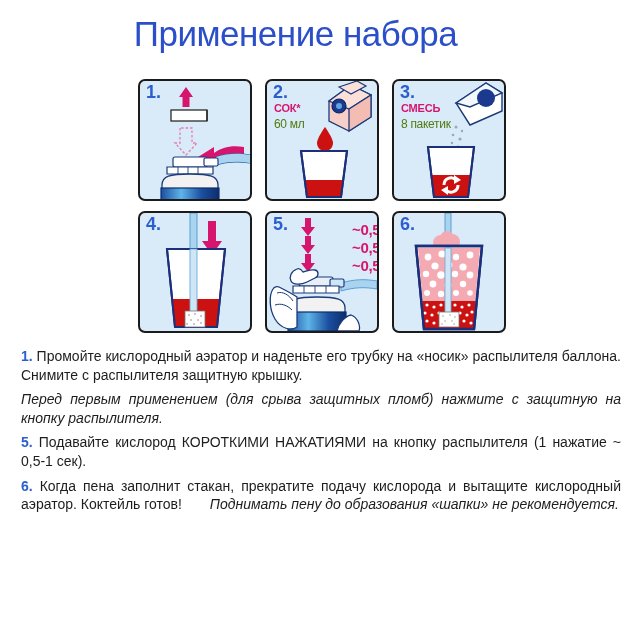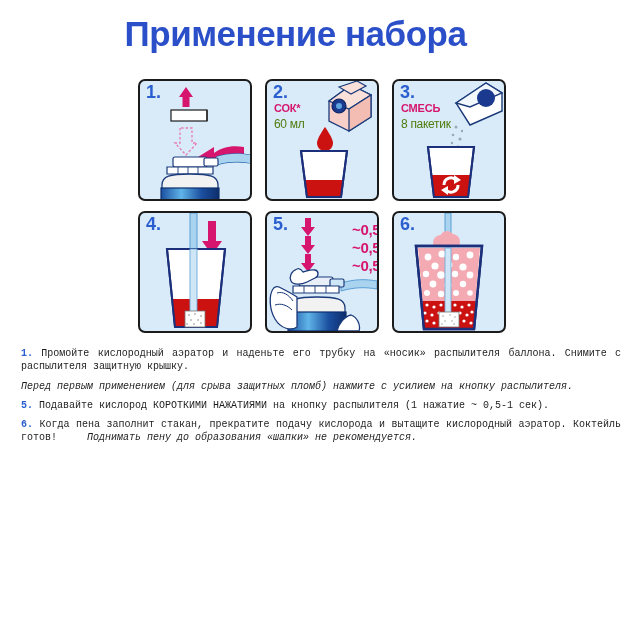--- a/index.html
+++ b/index.html
@@ -8,21 +8,21 @@
     background:#ffffff;
     font-family:"Liberation Sans","DejaVu Sans",sans-serif;
     overflow:hidden;
     position:relative;
   }
   
   .title{
     position:absolute;top:14px;left:0;width:591px;
     text-align:center;
     font-size:35px;
-    font-weight:700;
+    font-weight:400;
     letter-spacing:-0.5px;
     color:#2b4fc8;
     white-space:nowrap;
   }
   
   .grid{
     position:absolute;
     left:138px;top:79px;
     width:370px;height:254px;
   }
@@ -66,23 +66,22 @@
   .s2{left:47px;top:26px;}
   .s3{left:47px;top:44px;}
   svg{display:block;}
   .pic{position:absolute;left:0;top:0;width:110px;height:118px;}
 
   
   .instr{
     position:absolute;
     left:21px;top:347px;width:600px;
     color:#1d1d1d;
-    font-size:10px;
+    font-size:14px;
     line-height:1.33;
-    font-family:Liberation Mono, monospace;
   }
   .para{margin:0 0 6px 0;text-align:justify;}
   .para:last-child{margin-bottom:0;}
   .num{color:#2b5fd0;font-weight:bold;}
   .ital{font-style:italic;margin-left:24px;}
   .indent-note{margin:0 0 6px 0;font-style:italic;text-align:justify;}
 </style>
 </head>
 <body>
 
@@ -332,21 +331,21 @@
     <div class="pnum">6.</div>
   </div>
 </div>
 
 <div class="instr">
 
   <p class="para">
     <span class="num">1.</span>
     <span>Промойте кислородный аэратор и наденьте его трубку на «носик» распылителя баллона. Снимите с распылителя защитную крышку.</span>
   </p>
-  <p class="indent-note">Перед первым применением (для срыва защитных пломб) нажмите с усилием на кнопку распылителя.</p>
+  <p class="indent-note">Перед первым применением (для срыва защитных пломб) нажмите с защитную на кнопку распылителя.</p>
 
 
 
 
   <p class="para">
     <span class="num">5.</span>
     <span>Подавайте кислород КОРОТКИМИ НАЖАТИЯМИ на кнопку распылителя (1 нажатие ~ 0,5-1 сек).</span>
   </p>
 
   <p class="para">

